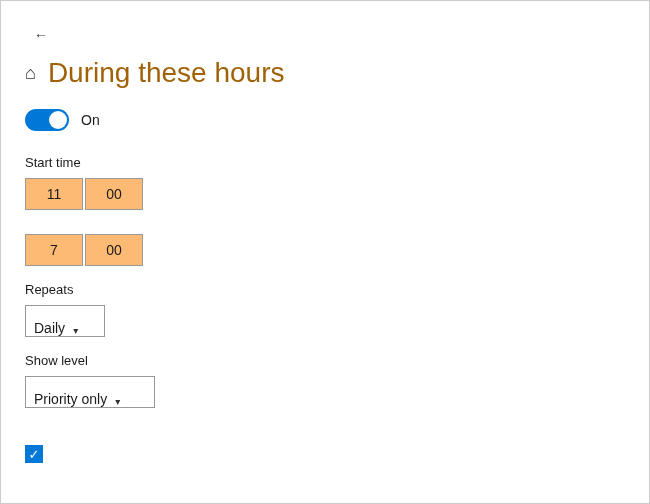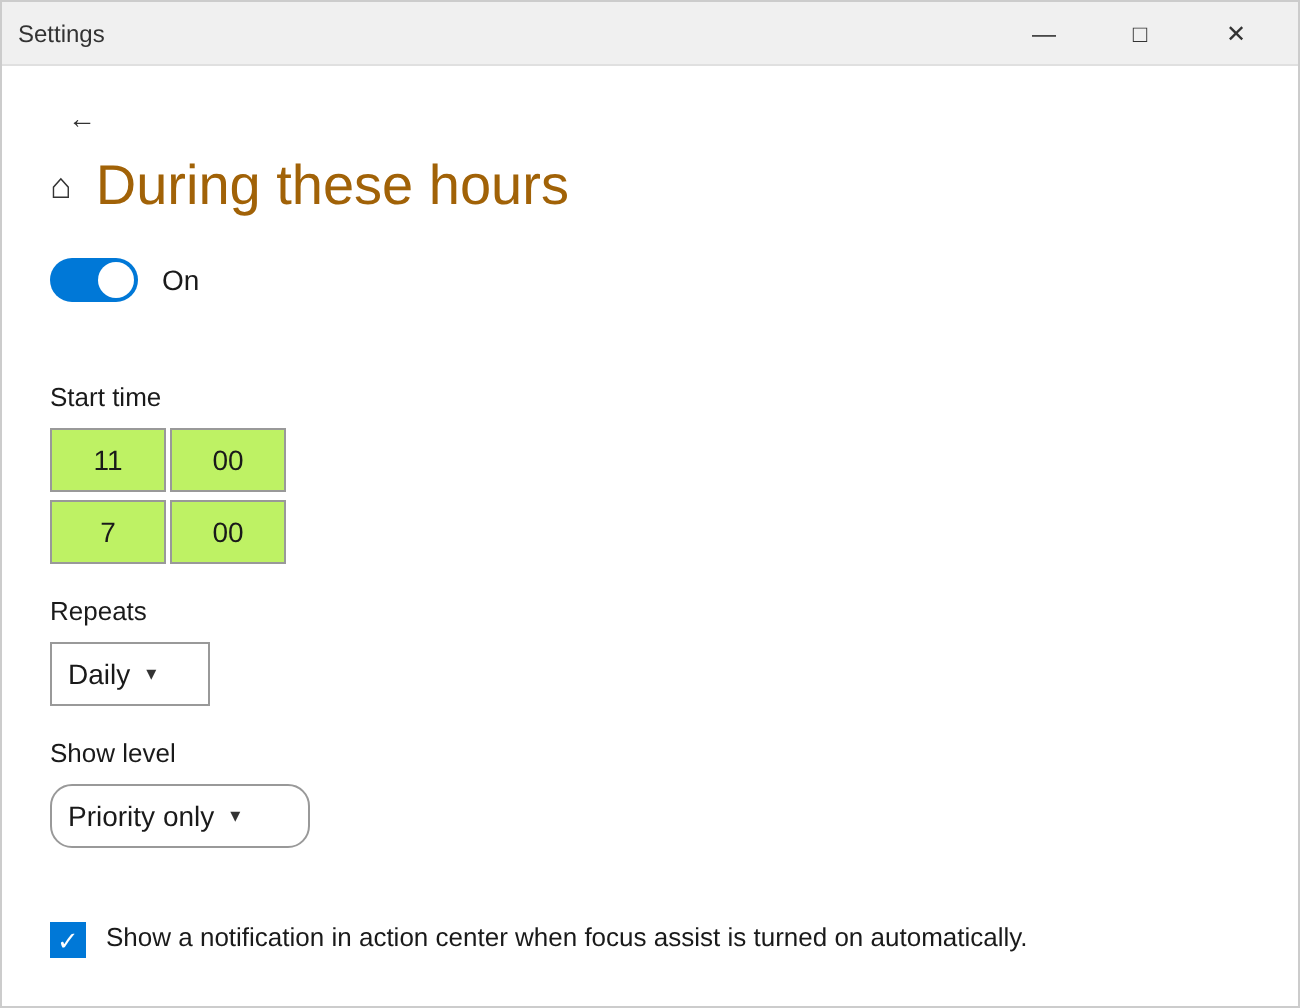--- a/index.html
+++ b/index.html
@@ -104,21 +104,21 @@
     .page-title {
       font-size: 28px;
       font-weight: 300;
       color: #a16207;
     }
 
     .toggle-row {
       display: flex;
       align-items: center;
       gap: 12px;
-      margin-bottom: 40px;
+      margin-bottom: 24px;
     }
 
     .toggle {
       width: 44px;
       height: 22px;
       background: #0078d7;
       border-radius: 11px;
       position: relative;
       cursor: pointer;
       flex-shrink: 0;
@@ -134,71 +134,70 @@
       right: 2px;
       transition: left 0.2s;
     }
 
     .toggle-label {
       font-size: 14px;
       color: #1a1a1a;
     }
 
     .field-section {
-      margin-bottom: 4px;
+      margin-bottom: 24px;
     }
 
     .field-label {
       font-size: 13px;
       color: #1a1a1a;
       margin-bottom: 8px;
     }
 
     .time-row {
       display: flex;
       gap: 2px;
       align-items: center;
     }
 
     .time-box {
       width: 58px;
       height: 32px;
       border: 1px solid #999;
-      background: #bef264;
+      background: #fdba74;
       display: flex;
       align-items: center;
       justify-content: center;
       font-size: 14px;
       color: #1a1a1a;
       cursor: pointer;
     }
 
     .dropdown-select {
       height: 32px;
       border: 1px solid #999;
       background: white;
-      padding: 12px 8px;
-      font-size: 14px;
-      color: #1a1a1a;
-      cursor: pointer;
-      display: flex;
-      align-items: center;
+      padding: 0 8px;
+      font-size: 14px;
+      color: #1a1a1a;
+      cursor: pointer;
+      display: flex;
+      align-items: flex-end;
       gap: 8px;
       min-width: 80px;
       width: fit-content;
     }
 
     .dropdown-arrow {
       font-size: 10px;
       color: #333;
     }
 
     .focus-dropdown {
       min-width: 130px;
-      border-radius: 11px;
     }
 
     .checkbox-row {
       display: flex;
       align-items: flex-start;
       gap: 10px;
       margin-top: 20px;
     }
 
     .checkbox {
@@ -228,30 +227,20 @@
 
     .section-spacer {
       margin-bottom: 16px;
     }
   </style>
 </head>
 <body>
 
 <div class="window">
 
-  <div class="title-bar">
-    <div class="title-bar-left">
-      <span class="title-bar-title">Settings</span>
-    </div>
-    <div class="title-bar-controls">
-      <button class="title-bar-btn">—</button>
-      <button class="title-bar-btn">□</button>
-      <button class="title-bar-btn close">✕</button>
-    </div>
-  </div>
 
   <div class="content">
 
     <button class="nav-back">
       <span>←</span>
     </button>
 
     <div class="page-header">
       <span class="home-icon">⌂</span>
       <h1 class="page-title">During these hours</h1>
@@ -292,17 +281,16 @@
       <div class="dropdown-select focus-dropdown">
         <span>Priority only</span>
         <span class="dropdown-arrow">▾</span>
       </div>
     </div>
 
     <div class="checkbox-row">
       <div class="checkbox">
         <span class="checkbox-check">✓</span>
       </div>
-      <span class="checkbox-text">Show a notification in action center when focus assist is turned on automatically.</span>
     </div>
 
   </div>
 </div>
 
 </body></html>

